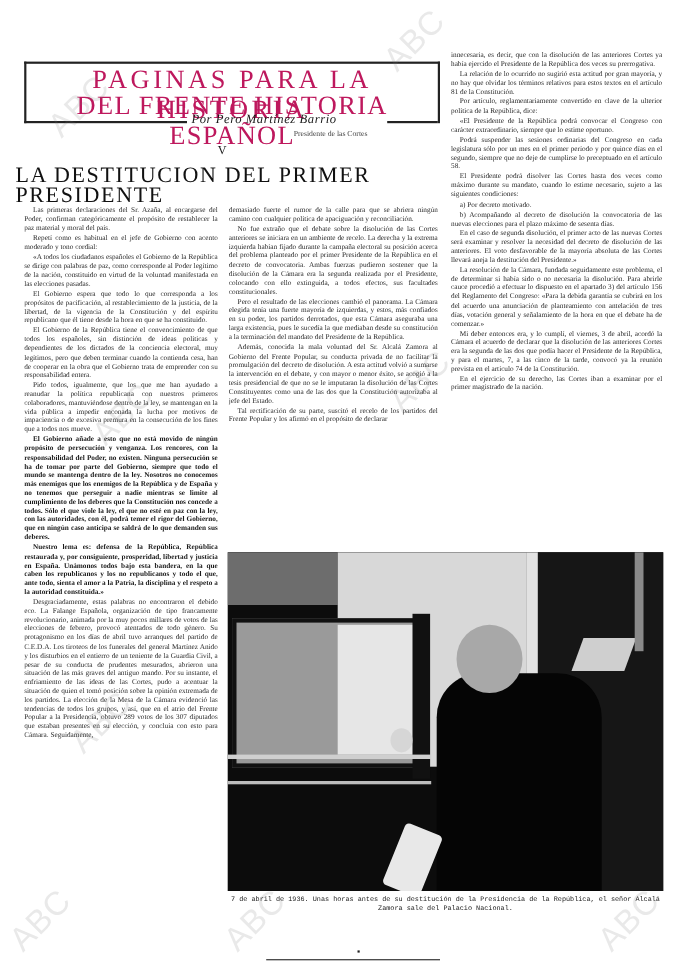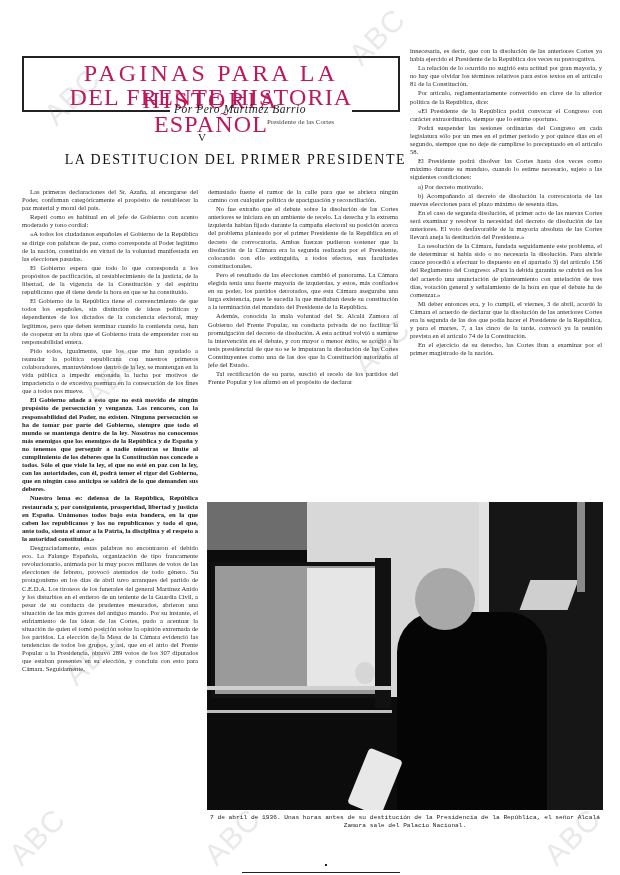--- a/index.html
+++ b/index.html
@@ -20,22 +20,22 @@
     font-family: "Liberation Serif", serif; letter-spacing: 2px; color: #be185d;
   }
   .header-box .line1 { top: 2px; font-size: 24px; letter-spacing: 3.2px; }
   .header-box .line2 { top: 26px; font-size: 24px; letter-spacing: 1.2px; }
   .header-bottom-left { position: absolute; left: 22px; top: 110px; width: 148px; height: 0; border-top: 2px solid #222; }
   .header-bottom-right { position: absolute; left: 352px; top: 110px; width: 46px; height: 0; border-top: 2px solid #222; }
   .byline { position: absolute; left: 174px; top: 103px; font-style: italic; font-size: 11.5px; letter-spacing: 0.5px; }
   .byline-role { position: absolute; left: 222px; top: 118px; font-size: 7px; color: #444; padding-left: 45px; }
   .chapter-num { position: absolute; left: 198px; top: 131px; font-size: 11px; }
   .article-title {
-    position: absolute; left: 14px; width: 392px; text-align: right;
-    font-size: 14px; letter-spacing: 1.5px; color: #111; line-height: 19px;
+    position: absolute; left: 14px; width: 392px; text-align: left;
+    font-size: 20px; letter-spacing: 1.5px; color: #111; line-height: 19px;
   }
   .t1 { top: 150px; }
   .t2 { top: 169px; }
 
   
   .col {
     position: absolute; font-size: 6.6px; line-height: 8.1px; color: #2a2a2a;
     text-align: justify; overflow: hidden;
   }
   .col p { margin: 0 0 1px 0; text-indent: 8px; }

